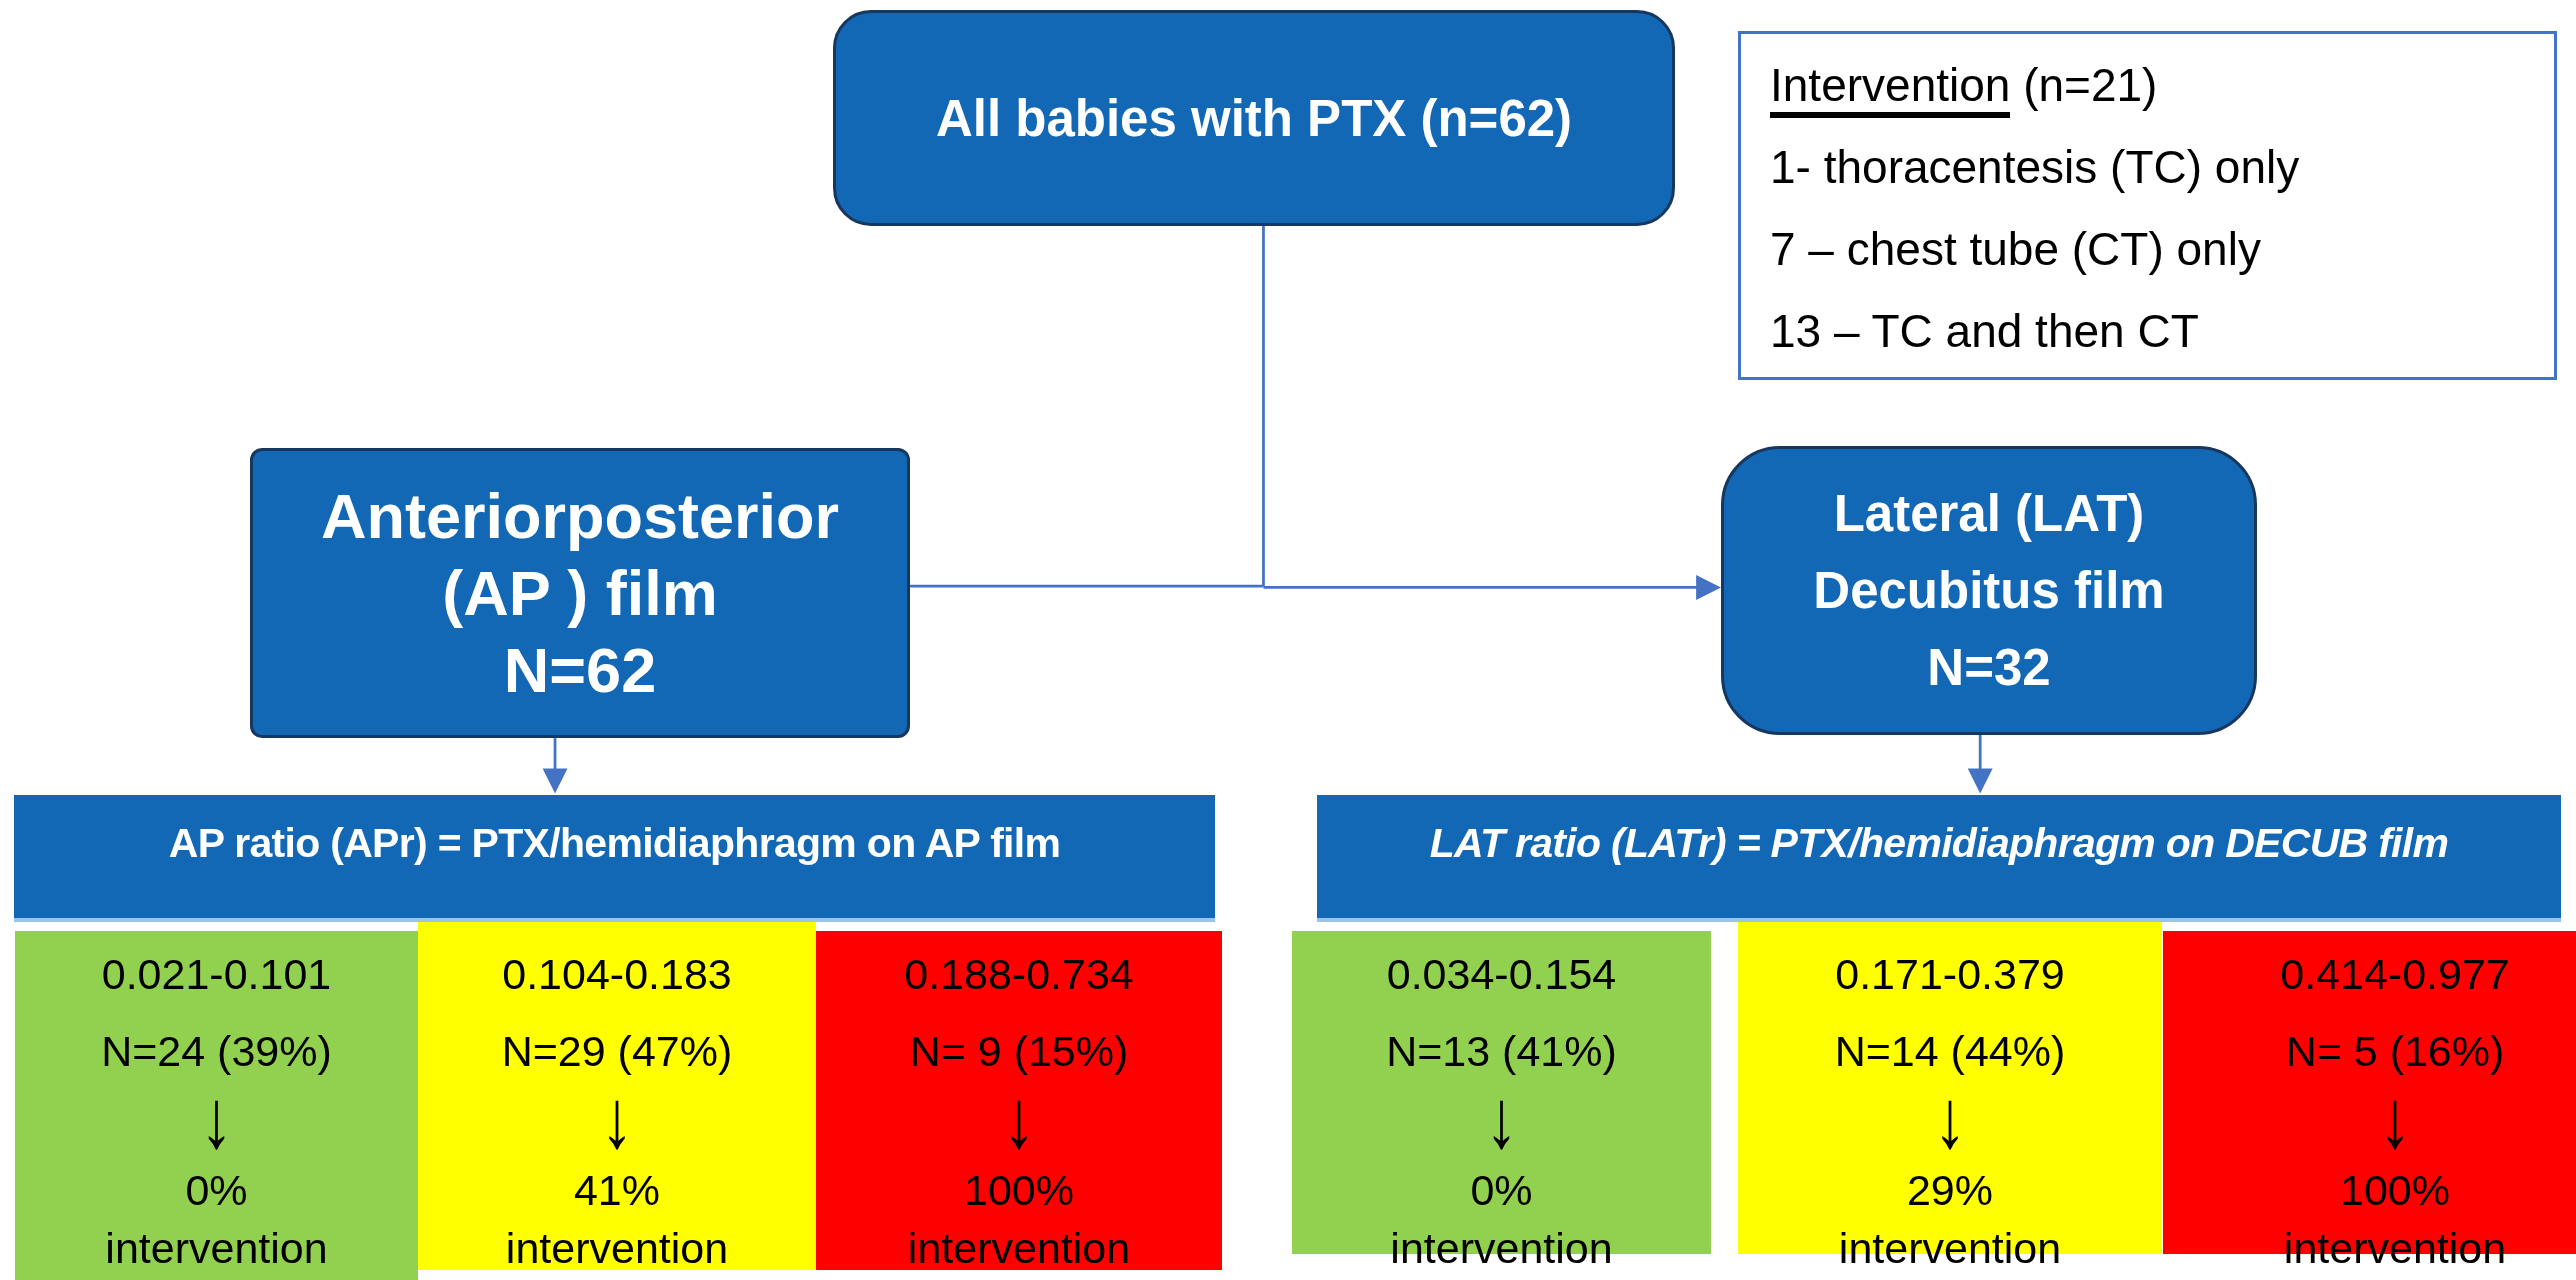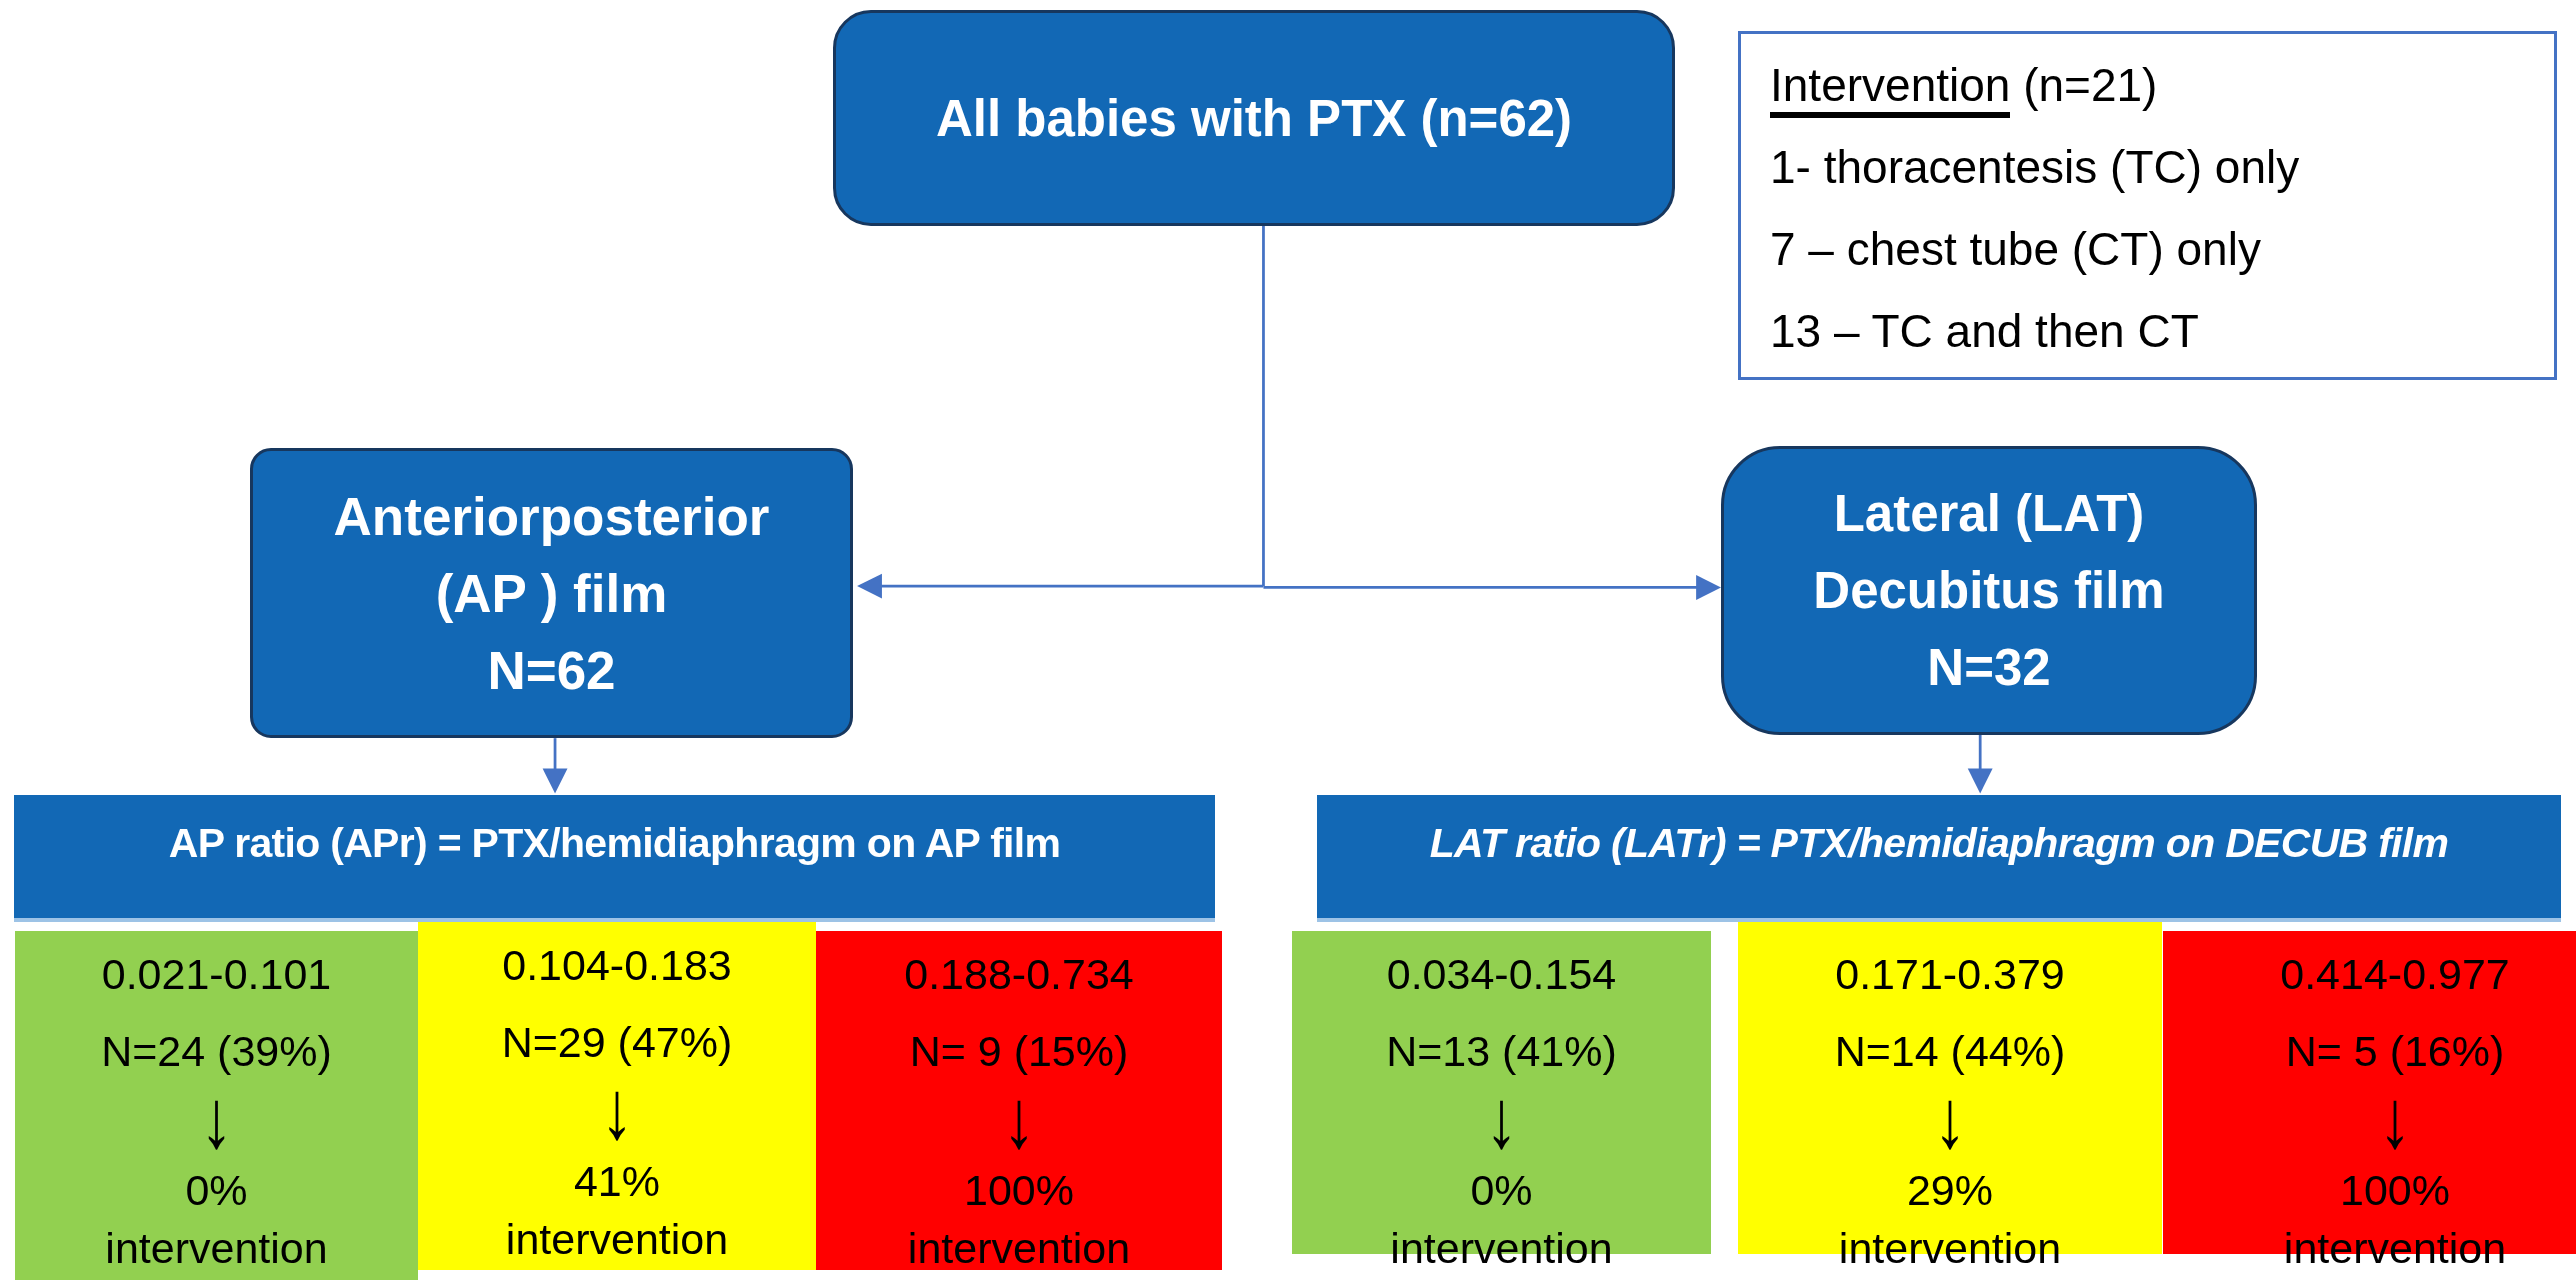--- a/index.html
+++ b/index.html
@@ -7,21 +7,21 @@
     position:relative;width:2576px;height:1280px;background:#ffffff;overflow:hidden;
     font-family:"Liberation Sans", sans-serif;
   }
   
   .node{
     position:absolute;display:flex;flex-direction:column;align-items:center;justify-content:center;
     background:var(--box_blue);border:3.5px solid var(--box_border);
     color:#ffffff;font-weight:bold;text-align:center;box-sizing:border-box;
   }
   #root-box{left:833px;top:10.4px;width:842px;height:216px;border-radius:38px;font-size:51px;}
-  #ap-box{left:250px;top:448px;width:603px;height:290px;border-radius:21px;font-size:53px;line-height:77px;}
+  #ap-box{left:250px;top:448px;width:660px;height:290px;border-radius:12px;font-size:63px;line-height:77px;}
   #lat-box{left:1721px;top:446px;width:536px;height:289px;border-radius:59px;font-size:51px;line-height:77px;}
   
   #note{
     position:absolute;left:1738px;top:31px;width:819px;height:349px;box-sizing:border-box;
     background:#ffffff;border:3.5px solid var(--note_border);
     color:#000;font-size:46px;line-height:82px;padding:9.7px 29px;white-space:nowrap;
   }
   #note .ttl{border-bottom:6.2px solid #000;padding-bottom:1.4px;}
   
   #wires{position:absolute;left:0;top:0;width:2576px;height:1280px;pointer-events:none;}
@@ -39,21 +39,21 @@
   .rhdr .htxt{margin-bottom:26px;}
   .cell{
     position:absolute;display:flex;flex-direction:column;align-items:center;
     color:#000;font-size:43px;text-align:center;box-sizing:border-box;
   }
   .c-green{background:var(--green);}
   .c-yellow{background:var(--yellow);}
   .c-red{background:var(--red);}
   
   #cell-ap-green{left:15px;top:931px;width:403px;height:406px;}
-  #cell-ap-yellow{left:418px;top:922px;width:398px;height:348px;}
+  #cell-ap-yellow{left:418px;top:922px;width:398px;height:348px;padding-top:9px;}
   #cell-ap-red{left:816px;top:931px;width:406px;height:339px;}
   
   #cell-lat-green{left:1292px;top:931px;width:419px;height:323px;}
   #cell-lat-yellow{left:1738px;top:922px;width:424px;height:332px;padding-top:9px;}
   #cell-lat-red{left:2163px;top:931px;width:464px;height:323px;}
   .cell .range{margin-top:19.4px;}
   .cell .nline{margin-top:28px;}
   .cell .arrow{margin-top:1.4px;font-size:66px;line-height:80px;transform:scaleY(1.25);}
   .cell .pct{margin-top:8.3px;}
   .cell .ilabel{margin-top:9px;}

